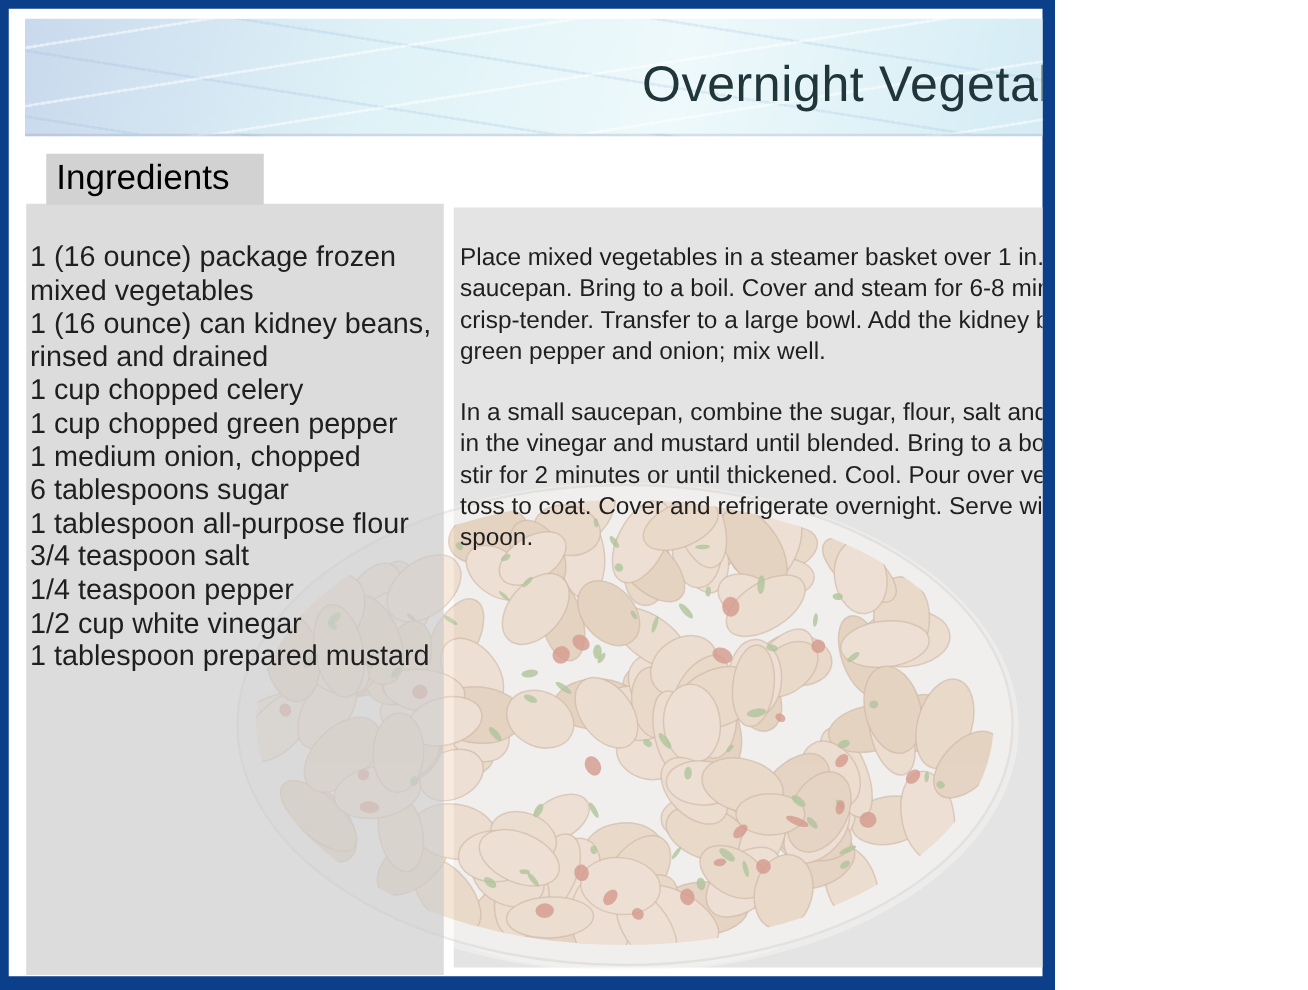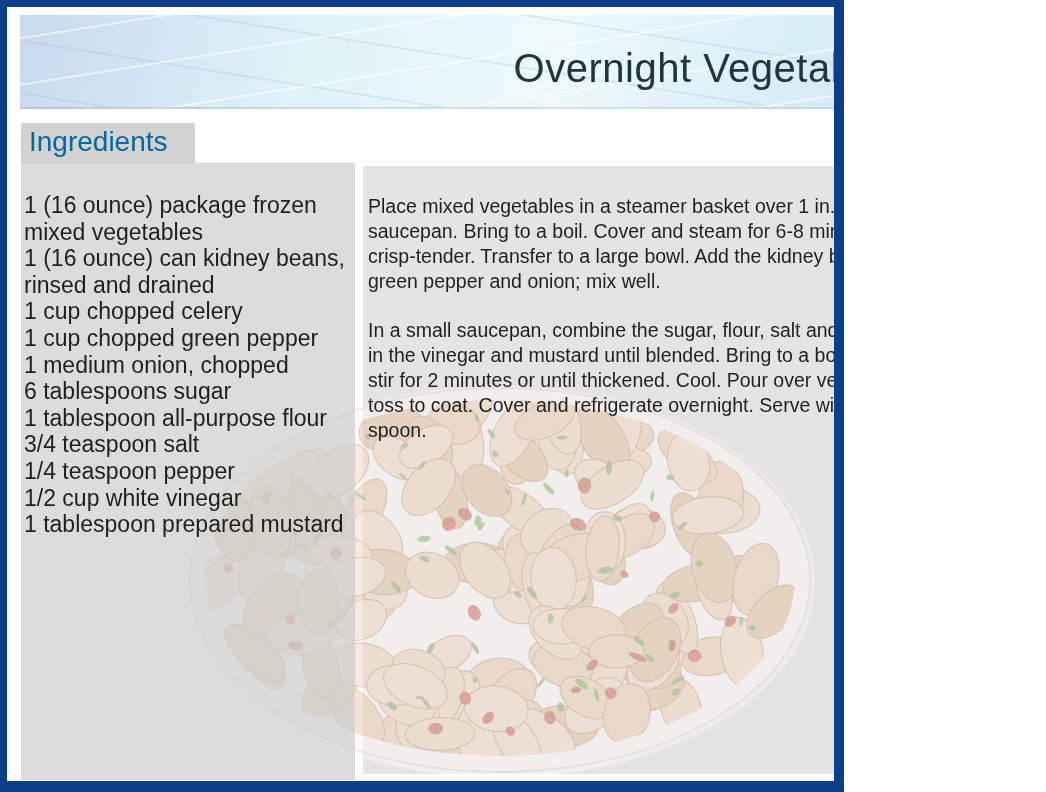--- a/index.html
+++ b/index.html
@@ -45,22 +45,23 @@
   }
   .left-body{
     position:absolute;left:14px;top:156px;width:334px;height:617px;
     background:rgba(201,201,201,0.65);
     z-index:3;
   }
   .hdr-box{
     position:absolute;top:116px;height:41px;
     box-sizing:border-box;
     padding:3px 0 0 8px;
-    font-size:28px;color:#0369a1;
+    font-size:28px;color:#000000;
     z-index:4;
+    margin-left:16px;
   }
   .hdr-left{left:14px;width:174px;background:#d2d2d2;}
   .hdr-right{left:356px;width:151px;background:#e0e0e0;}
   .ingredients-text{
     position:absolute;left:17px;top:185px;width:332px;
     font-size:23px;line-height:26.6px;color:var(--body_text,#1f1f1f);
     white-space:pre-wrap;
     z-index:4;
   }
   .directions-text{

